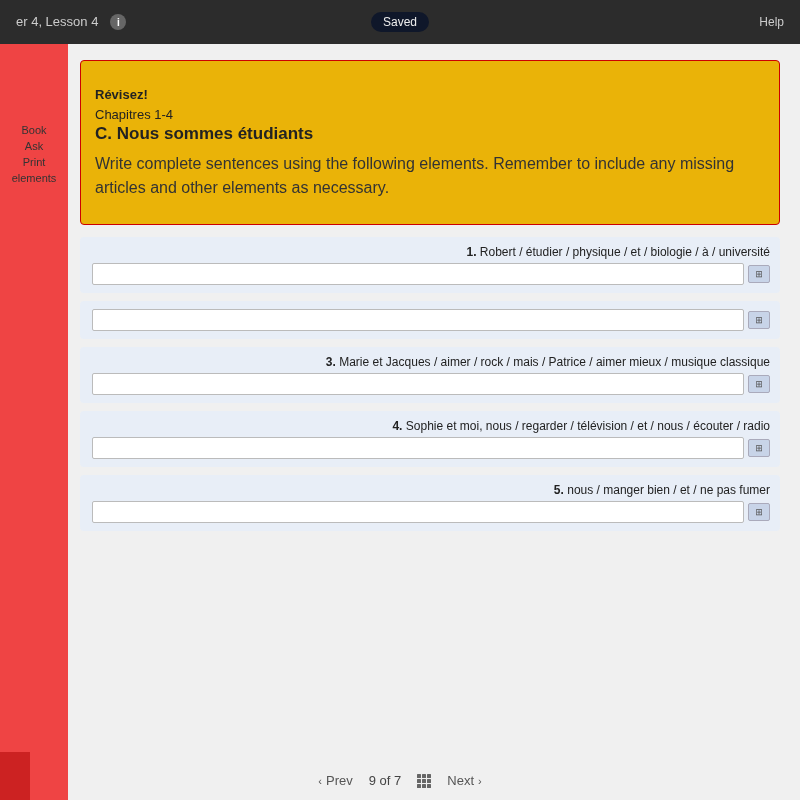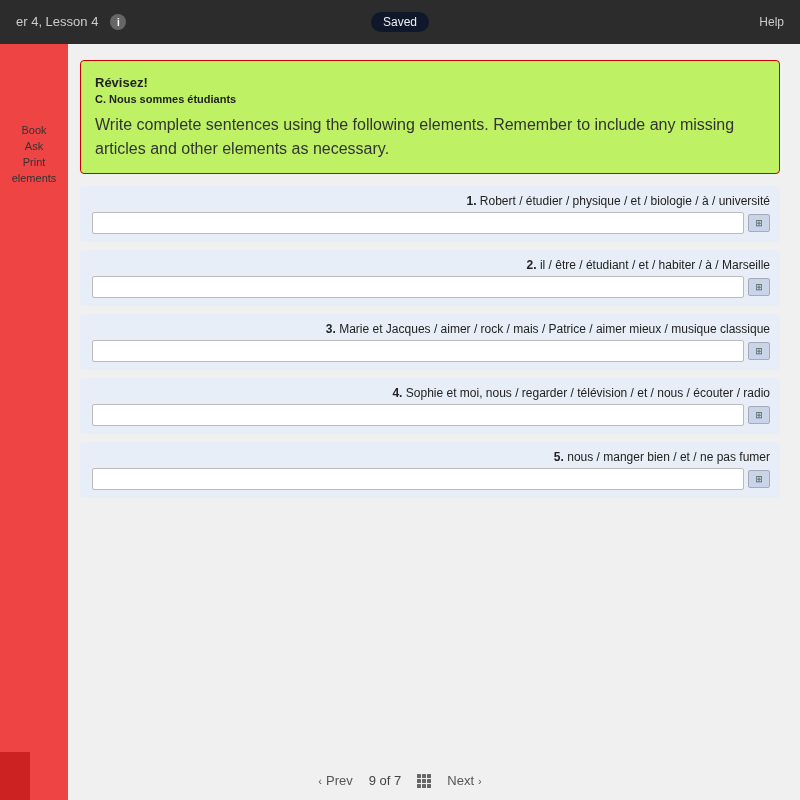--- a/index.html
+++ b/index.html
@@ -105,38 +105,38 @@
       margin-left: 70px;
       padding: 16px 20px 10px 10px;
       flex: 1;
       display: flex;
       flex-direction: column;
       gap: 8px;
     }
     .revisez-box {
       border: 1.5px solid #c00;
       border-radius: 4px;
-      background: #bef264;
-      padding: 12px 14px;
+      background: #eab308;
+      padding: 24px 14px;
       margin-bottom: 4px;
     }
     .revisez-title {
       font-weight: bold;
       font-size: 13px;
       color: #222;
       line-height: 1.5;
     }
     .revisez-subtitle {
       font-size: 13px;
       color: #222;
       line-height: 1.5;
     }
     .revisez-bold {
       font-weight: bold;
-      font-size: 11px;
+      font-size: 17px;
       color: #222;
     }
     .revisez-instruction {
       margin-top: 8px;
       font-size: 16px;
       color: #333;
       line-height: 1.5;
     }
     .question-block {
       background: #e8eef7;
@@ -251,40 +251,37 @@
     <span class="sidebar-item">Book</span>
     <span class="sidebar-item">Ask</span>
     <span class="sidebar-item">Print</span>
     <span class="sidebar-item">elements</span>
   </div>
 
   <div class="content-area">
 
     <div class="revisez-box">
       <div class="revisez-title">Révisez!</div>
+      <div class="revisez-subtitle">Chapitres 1-4</div>
       <div class="revisez-bold">C. Nous sommes étudiants</div>
       <div class="revisez-instruction">Write complete sentences using the following elements. Remember to include any missing articles and other elements as necessary.</div>
     </div>
 
     <div class="question-block">
       <div class="question-label">
         <span class="question-num">1.</span>
         Robert / étudier / physique / et / biologie / à / université
       </div>
       <div class="answer-row">
         <input class="answer-input" type="text" placeholder="" style="">
         <button class="expand-btn">⊞</button>
       </div>
     </div>
 
     <div class="question-block">
-      <div class="question-label">
-        <span class="question-num">2.</span>
-        il / être / étudiant / et / habiter / à / Marseille
-      </div>
       <div class="answer-row">
         <input class="answer-input" type="text" placeholder="" style="">
         <button class="expand-btn">⊞</button>
       </div>
     </div>
 
     <div class="question-block">
       <div class="question-label">
         <span class="question-num">3.</span>
         Marie et Jacques / aimer / rock / mais / Patrice / aimer mieux / musique classique

